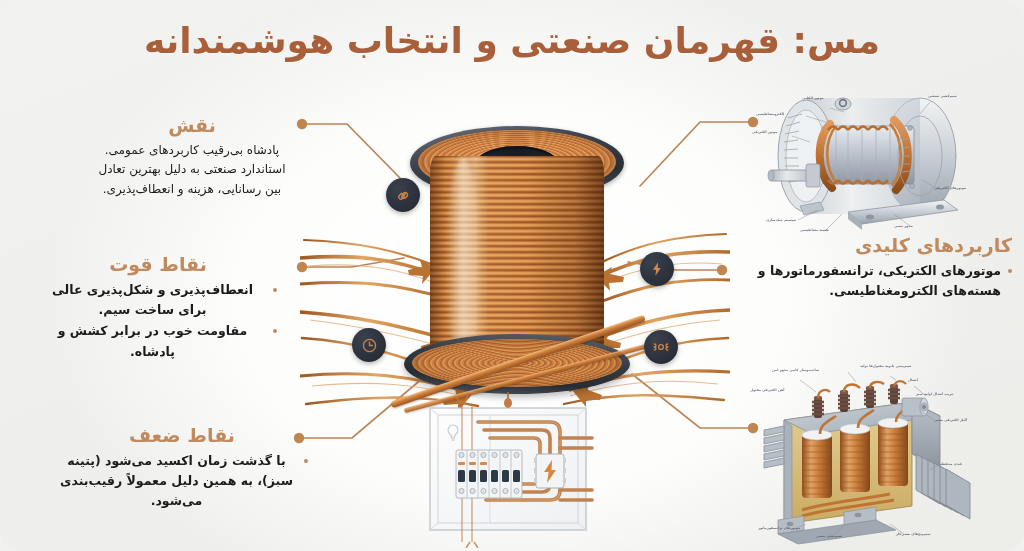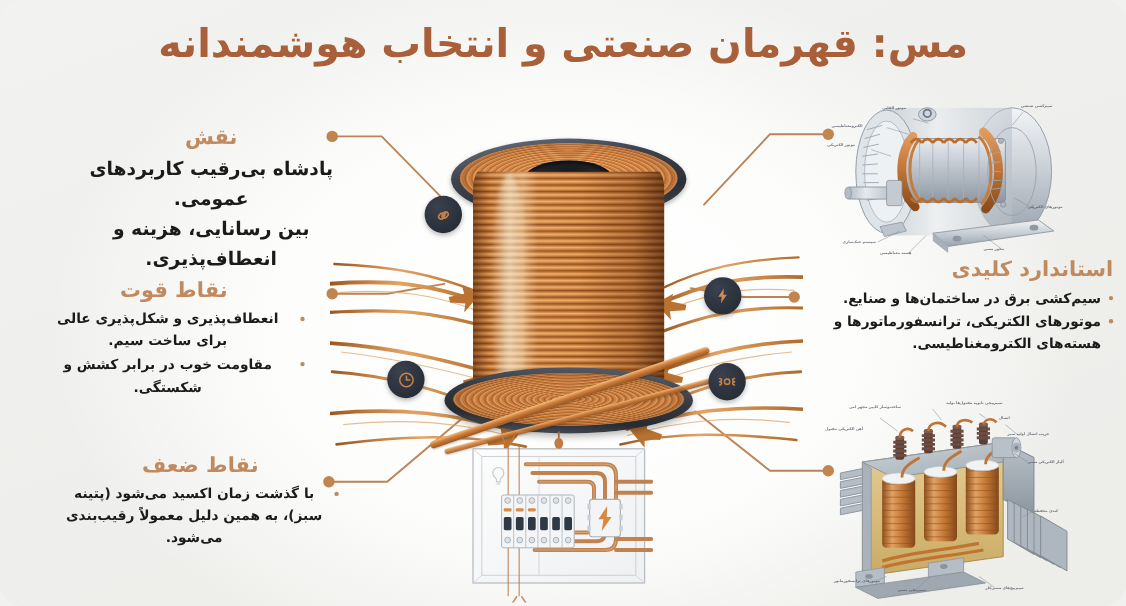--- a/index.html
+++ b/index.html
@@ -45,24 +45,24 @@
   .block-head {
     font-size: 19px;
     font-weight: bold;
     color: #c08a5e;
     margin-bottom: 4px;
     line-height: 1.2;
     white-space: nowrap;
   }
 
   .block-body {
-    font-size: 17px;
+    font-size: 12px;
     color: #1b1b1b;
     line-height: 1.62;
-    font-weight: bold;
+    font-weight: normal;
   }
 
   .block-body p { margin: 0; }
 
   ul.bullets { list-style: none; }
   ul.bullets li {
     position: relative;
     padding-right: 11px;
     font-size: 12.5px;
     color: #1b1b1b;
@@ -75,21 +75,21 @@
     position: absolute;
     right: 0;
     top: 8px;
     width: 4px; height: 4px;
     border-radius: 50%;
     background: #c08a5e;
   }
 
   #block-role      { top: 114px;  right: 716px; width: 232px; }
   #block-strength  { top: 253px;  right: 747px; width: 238px; }
-  #block-weakness  { top: 412px;  right: 716px; width: 252px; }
+  #block-weakness  { top: 424px;  right: 716px; width: 252px; }
   #block-apps      { top: 234px;  left: 744px;  width: 268px; text-align: right; }
 
   
   #wires { position: absolute; inset: 0; width: 1024px; height: 551px; }
 
   
   #coil-stage {
     position: absolute;
     left: 392px; top: 108px;
     width: 250px; height: 290px;
@@ -333,43 +333,43 @@
         <path d="M21 8 C18 8 18 12 21 12"></path>
         <path d="M21 16 C18 16 18 12 21 12"></path>
       </g>
     </svg>
   </div>
 
   <div class="block" id="block-role">
     <div class="block-head">نقش</div>
     <div class="block-body">
       <p>پادشاه بی‌رقیب کاربردهای عمومی.</p>
+      <p>استاندارد صنعتی به دلیل بهترین تعادل</p>
       <p>بین رسانایی، هزینه و انعطاف‌پذیری.</p>
     </div>
   </div>
 
   <div class="block" id="block-strength">
     <div class="block-head">نقاط قوت</div>
     <ul class="bullets">
       <li>انعطاف‌پذیری و شکل‌پذیری عالی برای ساخت سیم.</li>
-      <li>مقاومت خوب در برابر کشش و شکستگی.</li>
+      <li>مقاومت خوب در برابر کشش و پادشاه.</li>
     </ul>
   </div>
 
   <div class="block" id="block-weakness">
     <div class="block-head">نقاط ضعف</div>
     <ul class="bullets">
       <li>با گذشت زمان اکسید می‌شود (پتینه سبز)، به همین دلیل معمولاً رقیب‌بندی می‌شود.</li>
     </ul>
   </div>
 
   <div class="block" id="block-apps">
-    <div class="block-head">استاندارد کلیدی</div>
+    <div class="block-head">کاربردهای کلیدی</div>
     <ul class="bullets">
-      <li>سیم‌کشی برق در ساختمان‌ها و صنایع.</li>
       <li>موتورهای الکتریکی، ترانسفورماتورها و هسته‌های الکترومغناطیسی.</li>
     </ul>
   </div>
 
   <div id="motor-stage">
     <svg width="280" height="160" viewBox="0 0 280 160" xmlns="http://www.w3.org/2000/svg">
       <defs>
         <linearGradient id="steel" x1="0" y1="0" x2="0" y2="1">
           <stop offset="0%" stop-color="#f2f4f6"></stop>
           <stop offset="45%" stop-color="#ccd2d8"></stop>

